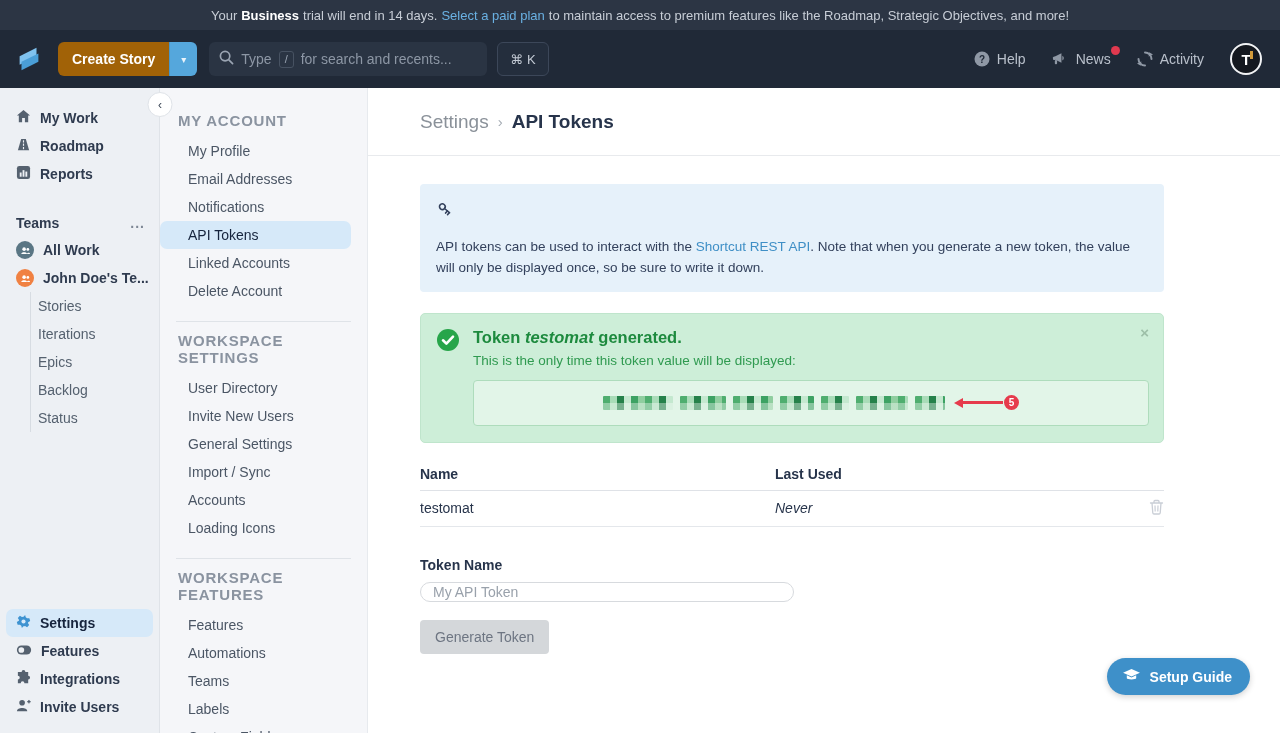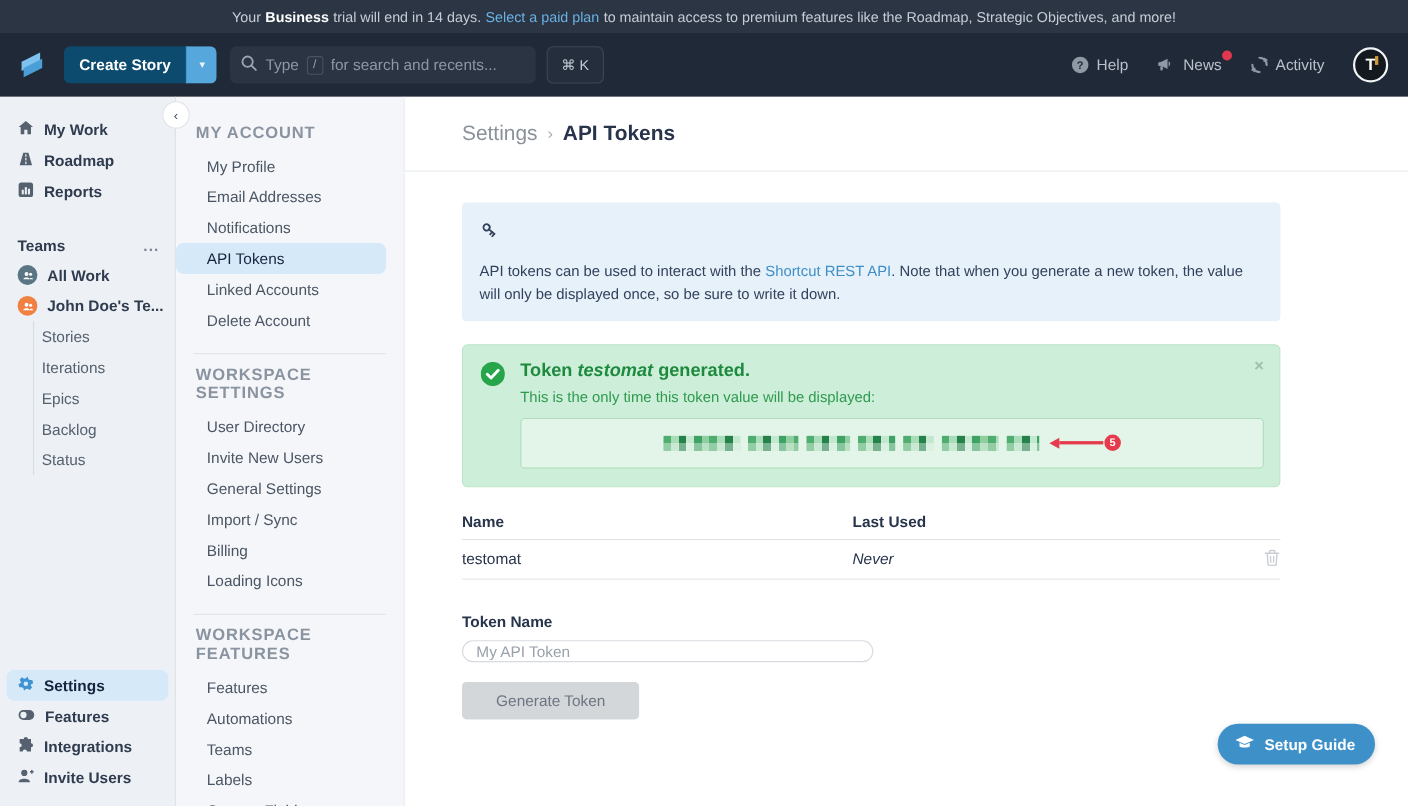--- a/index.html
+++ b/index.html
@@ -7,21 +7,21 @@
 
   
   .trial-banner { height:30px; background:#2c3544; color:#c7cdd6; font-size:13px; display:flex; align-items:center; justify-content:center; gap:4px; white-space:nowrap; }
   .trial-banner b { color:#ffffff; }
   .trial-banner a { color:#6ab1e3; text-decoration:none; cursor:pointer; }
 
   
   .topnav { height:58px; background:#202937; display:flex; align-items:center; padding:0 18px 0 14px; }
   .logo { width:30px; height:30px; margin-right:14px; flex:0 0 auto; }
   .create-story { display:flex; height:34px; border-radius:6px; overflow:hidden; cursor:pointer; }
-  .create-story .cs-main { background:#0c4a6e; color:#fff; font-size:14px; font-weight:bold; display:flex; align-items:center; padding:16px 14px; }
+  .create-story .cs-main { background:#a16207; color:#fff; font-size:14px; font-weight:bold; display:flex; align-items:center; padding:16px 14px; }
   .create-story .cs-caret { background:#55a7dc; border-left:1px solid #4796c9; width:28px; display:flex; align-items:center; justify-content:center; color:#eaf4fb; font-size:10px; }
   .searchbar { margin-left:12px; width:278px; height:34px; background:#2a3443; border-radius:6px; display:flex; align-items:center; padding:0 10px; color:#8d97a5; font-size:14px; gap:7px; cursor:text; }
   .searchbar .mag { font-size:14px; color:#9aa4b2; }
   .slash-box { border:1px solid #475262; border-radius:3px; font-size:11px; padding:0 5px; line-height:15px; color:#9aa4b2; }
   .kbd-box { margin-left:10px; height:34px; background:#242e3d; border:1px solid #3c4759; border-radius:6px; color:#c3cad4; font-size:13px; display:flex; align-items:center; padding:0 12px; }
   .nav-right { margin-left:auto; display:flex; align-items:center; gap:26px; color:#b9c0cb; font-size:14px; }
   .nav-link { display:flex; align-items:center; gap:7px; cursor:pointer; position:relative; }
   .nav-link svg { display:block; }
   .news-dot { position:absolute; top:-5px; right:-9px; width:9px; height:9px; border-radius:50%; background:#e0394f; }
   .avatar { width:32px; height:32px; border-radius:50%; background:#14181f; border:2px solid #f2f3f5; display:flex; align-items:center; justify-content:center; color:#fff; font-weight:bold; font-size:15px; position:relative; cursor:pointer; }
@@ -85,21 +85,21 @@
   .token-table { width:744px; margin-top:16px; }
   .t-head, .t-row { display:grid; grid-template-columns:355px 1fr 28px; align-items:center; }
   .t-head { height:32px; border-bottom:1px solid #dfe2e7; font-size:14px; font-weight:bold; color:#27344b; }
   .t-row { height:36px; border-bottom:1px solid #e4e7eb; font-size:14px; color:#27344b; }
   .t-last { font-style:italic; }
   .trash { cursor:pointer; justify-self:end; }
 
   .form-label { margin-top:30px; font-size:14px; font-weight:bold; color:#27344b; }
   .token-input { margin-top:9px; width:374px; height:20px; border:1px solid #d7dade; border-radius:16px; padding:0 12px; font-size:14px; color:#27344b; font-family:"Liberation Sans", sans-serif; outline:none; background:#fff; }
   .token-input::placeholder { color:#99a1ab; }
-  .gen-btn { margin-top:18px; background:#d4d7da; color:#6d7582; border:none; border-radius:4px; padding:9px 31px; font-size:14px; font-family:"Liberation Sans", sans-serif; cursor:pointer; }
+  .gen-btn { margin-top:18px; background:#d4d7da; color:#6d7582; border:none; border-radius:4px; padding:9px 15px; font-size:14px; font-family:"Liberation Sans", sans-serif; cursor:pointer; }
 
   .setup-guide { position:absolute; right:30px; bottom:38px; background:#3e90c9; color:#fff; border:none; border-radius:19px; height:37px; padding:0 18px 0 15px; font-size:14px; font-weight:bold; display:flex; align-items:center; gap:9px; cursor:pointer; font-family:"Liberation Sans", sans-serif; box-shadow:0 2px 6px rgba(0,0,0,.18); }
 </style>
 </head>
 <body>
 
 <div class="trial-banner">
   <span>Your </span>
     <b>Business</b>
     <span> trial will end in 14 days. </span>
@@ -280,21 +280,21 @@
     <div class="subnav-item">Notifications</div>
     <div class="subnav-item active">API Tokens</div>
     <div class="subnav-item">Linked Accounts</div>
     <div class="subnav-item">Delete Account</div>
     <hr class="subnav-divider">
     <div class="subnav-title">WORKSPACE SETTINGS</div>
     <div class="subnav-item">User Directory</div>
     <div class="subnav-item">Invite New Users</div>
     <div class="subnav-item">General Settings</div>
     <div class="subnav-item">Import / Sync</div>
-    <div class="subnav-item">Billing</div>
+    <div class="subnav-item">Accounts</div>
     <div class="subnav-item">Loading Icons</div>
     <hr class="subnav-divider">
     <div class="subnav-title">WORKSPACE FEATURES</div>
     <div class="subnav-item">Features</div>
     <div class="subnav-item">Automations</div>
     <div class="subnav-item">Teams</div>
     <div class="subnav-item">Labels</div>
     <div class="subnav-item">Custom Fields</div>
   </nav>
 

